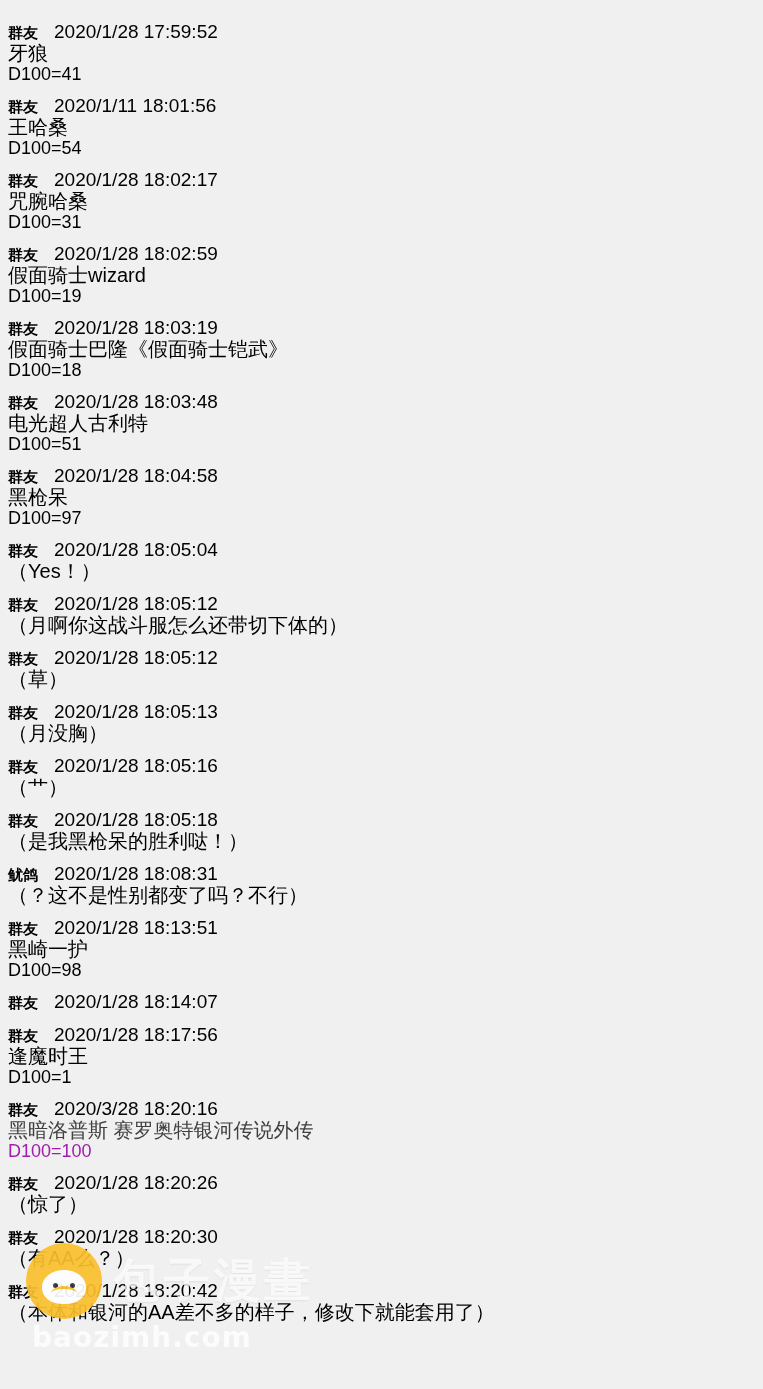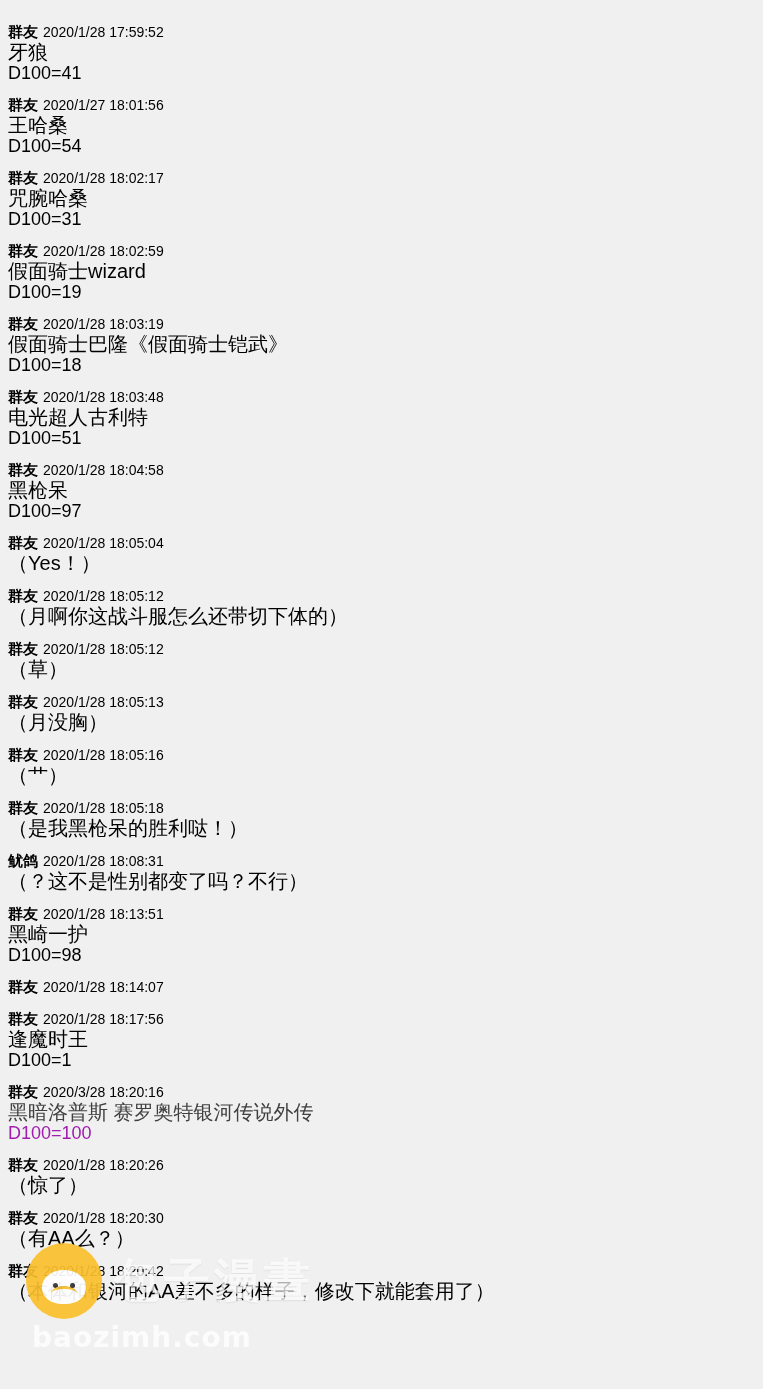--- a/index.html
+++ b/index.html
@@ -27,22 +27,22 @@
     color: #000;
     white-space: nowrap;
   }
   .sender {
     font-weight: bold;
     font-size: 15px;
     text-align: center;
   }
   .timestamp {
     font-weight: normal;
-    font-size: 14px;
-    margin-left: 5px;
+    font-size: 19px;
+    margin-left: 16px;
   }
   .msg-body {
     font-size: 20px;
     line-height: 21px;
     color: #000;
     white-space: pre-wrap;
   }
   .msg-body.red {
     color: #404040;
   }
@@ -131,21 +131,21 @@
 </head>
 <body>
 
 <div class="chat-log" id="chat-log">
     <div class="msg">
       <div class="msg-header"><span class="sender">群友</span><span class="timestamp">2020/1/28 17:59:52</span></div>
       <div class="msg-body">牙狼</div>
       <div class="roll">D100=41</div>
     </div>
     <div class="msg">
-      <div class="msg-header"><span class="sender">群友</span><span class="timestamp">2020/1/27 18:01:56</span></div>
+      <div class="msg-header"><span class="sender">群友</span><span class="timestamp">2020/1/11 18:01:56</span></div>
       <div class="msg-body">王哈桑</div>
       <div class="roll">D100=54</div>
     </div>
     <div class="msg">
       <div class="msg-header"><span class="sender">群友</span><span class="timestamp">2020/1/28 18:02:17</span></div>
       <div class="msg-body">咒腕哈桑</div>
       <div class="roll">D100=31</div>
     </div>
     <div class="msg">
       <div class="msg-header"><span class="sender">群友</span><span class="timestamp">2020/1/28 18:02:59</span></div>

